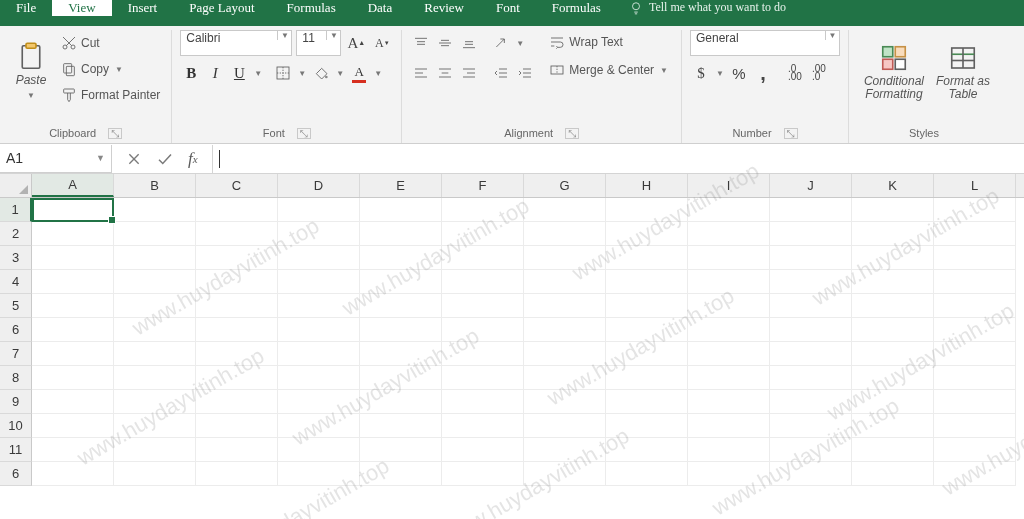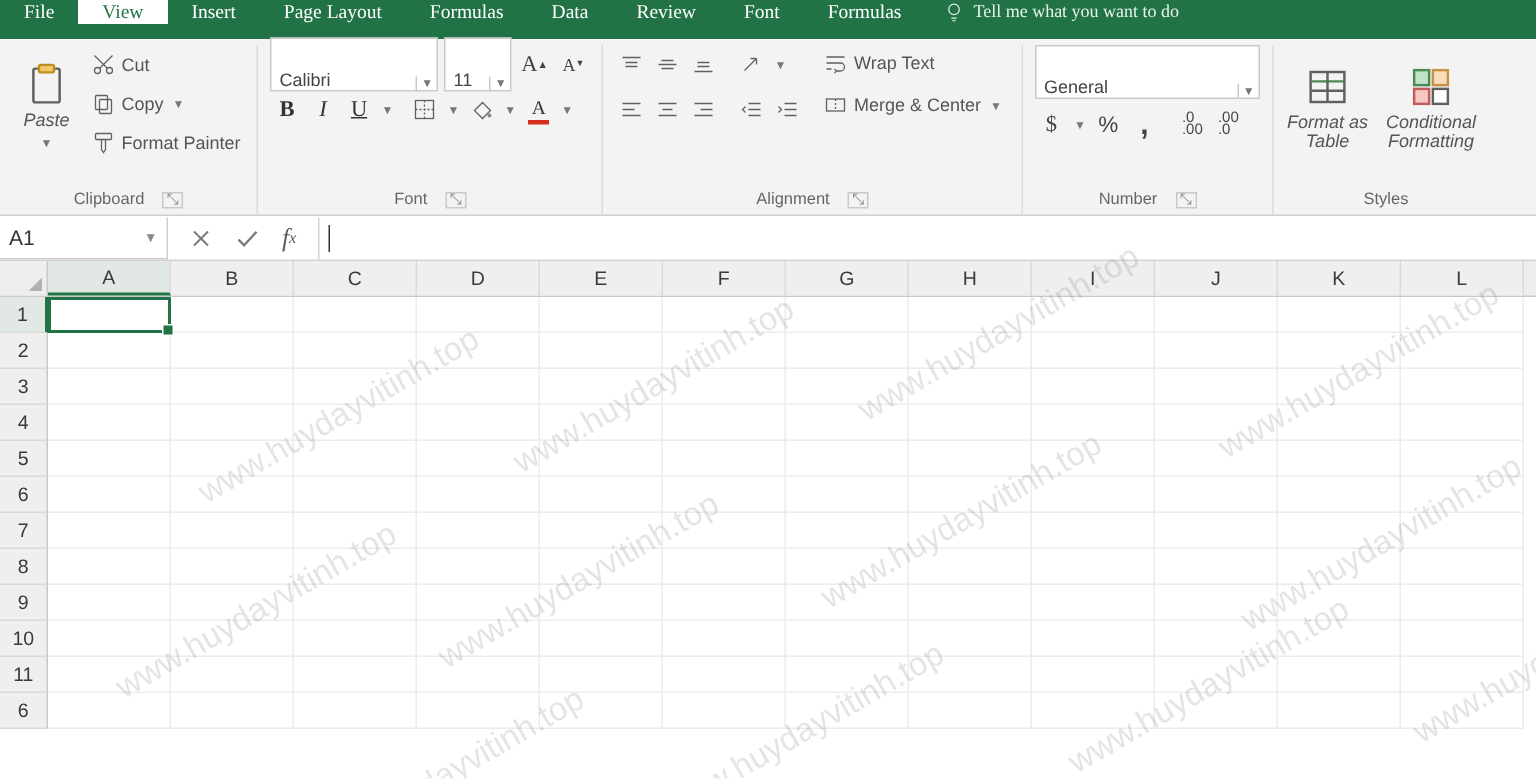--- a/index.html
+++ b/index.html
@@ -102,24 +102,24 @@
   .smallrow { display: flex; align-items: center; height: 26px; gap: 4px; }
   .smallbtn {
     display: flex; align-items: center; gap: 4px;
     padding: 0 3px; height: 24px; cursor: pointer; color: #555;
     font-size: 12px;
   }
   .smallbtn svg { width: 16px; height: 16px; }
 
   .combo {
     display: flex;
-    align-items: flex-end;
+    align-items: flex-start;
     border: 1px solid #c9c9c9;
     background: #ffffff;
-    height: 36px;
+    height: 26px;
     font-size: 12px;
     color: #444;
   }
   .combo .val { padding: 0 5px; flex: 1; }
   .combo .caret {
     width: 14px; text-align: center; border-left: 1px solid #c9c9c9;
     font-size: 8px; color: #777;
   }
 
   
@@ -490,37 +490,37 @@
       </div>
     </div>
     <div class="label">
       <span>Number</span>
       <span class="launcher">⤡</span>
     </div>
   </div>
 
   <div class="group" style="border-right:none">
     <div class="body">
+      <div class="bigbtn" style="width:74px">
+        <svg viewBox="0 0 24 24">
+            <rect x="3" y="3" width="8" height="8" fill="#c0e3c6" stroke="#4a8a55"></rect>
+            <rect x="13" y="3" width="8" height="8" fill="#f9dcbc" stroke="#c69146"></rect>
+            <rect x="3" y="13" width="8" height="8" fill="#f7c7c4" stroke="#c05b55"></rect>
+            <rect x="13" y="13" width="8" height="8" fill="#ffffff"></rect>
+          </svg>
+        <span>Conditional Formatting</span>
+      </div>
       <div class="bigbtn" style="width:56px">
         <svg viewBox="0 0 24 24">
             <rect x="3" y="4" width="18" height="16"></rect>
             <line x1="3" y1="9" x2="21" y2="9" stroke="#4a8a55"></line>
             <line x1="3" y1="14" x2="21" y2="14"></line>
             <line x1="12" y1="4" x2="12" y2="20"></line>
           </svg>
         <span>Format as Table</span>
-      </div>
-      <div class="bigbtn" style="width:74px">
-        <svg viewBox="0 0 24 24">
-            <rect x="3" y="3" width="8" height="8" fill="#c0e3c6" stroke="#4a8a55"></rect>
-            <rect x="13" y="3" width="8" height="8" fill="#f9dcbc" stroke="#c69146"></rect>
-            <rect x="3" y="13" width="8" height="8" fill="#f7c7c4" stroke="#c05b55"></rect>
-            <rect x="13" y="13" width="8" height="8" fill="#ffffff"></rect>
-          </svg>
-        <span>Conditional Formatting</span>
       </div>
     </div>
     <div class="label">
       <span>Styles</span>
     </div>
   </div>
 
 </div>
 
 <div class="formulabar">

